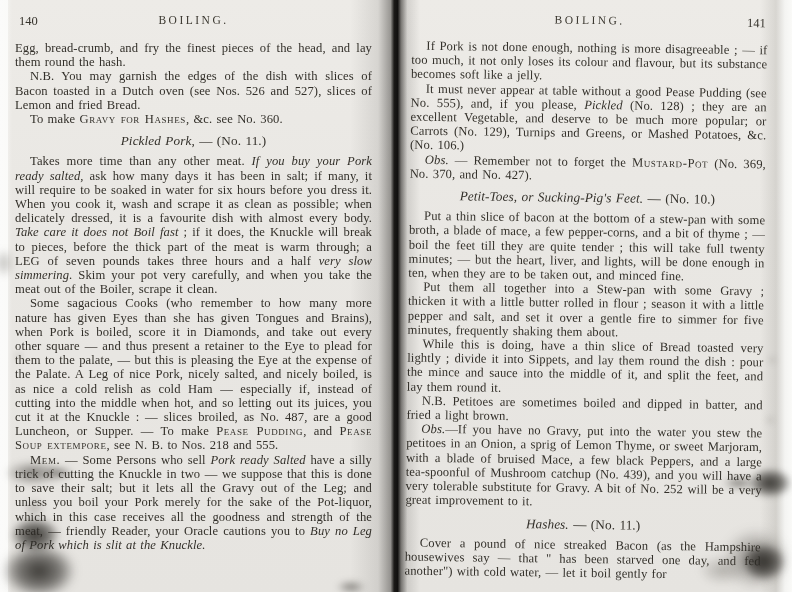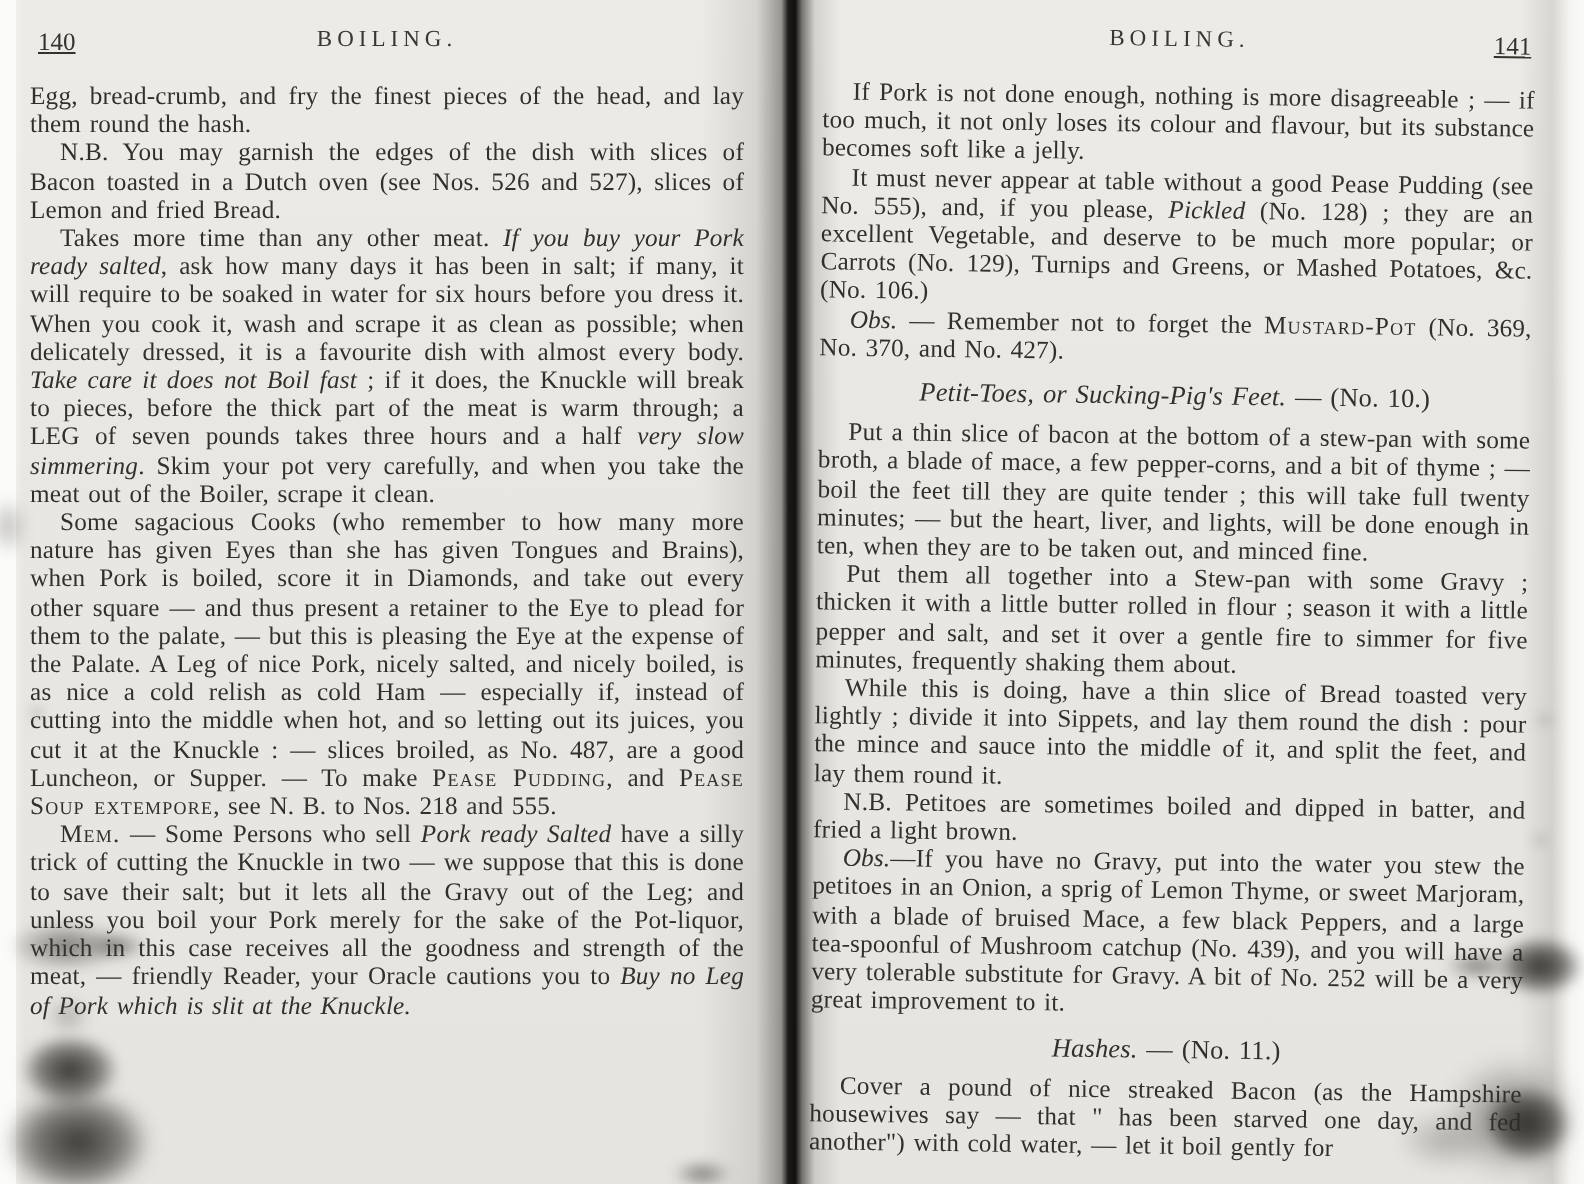--- a/index.html
+++ b/index.html
@@ -5,21 +5,21 @@
   html,body{margin:0;padding:0;}
   body{width:792px;height:592px;background:#f7f7f5;font-family:"Liberation Serif","DejaVu Serif",serif;}
   .scan{position:relative;width:792px;height:592px;overflow:hidden;background:#fafaf8;}
   .paper{position:absolute;left:8px;top:0;width:778px;height:592px;
          background:linear-gradient(180deg,#edebe7 0%,#e9e7e3 40%,#e6e4e0 100%);}
   .page{position:absolute;top:0;height:592px;color:#34312c;z-index:4;}
   .page.left{left:15px;width:357px;}
   .page.right{left:412px;width:356px;transform:rotate(0.75deg);transform-origin:50% 0;}
   .pagehead{position:relative;height:18px;margin-top:14px;}
   .rhead{position:absolute;left:0;right:0;text-align:center;font-size:11.5px;letter-spacing:2.5px;color:#3a372f;}
-  .pnum{position:absolute;top:0;font-size:12.5px;color:#35322b;text-decoration:underline;}
+  .pnum{position:absolute;top:0;font-size:12.5px;color:#35322b;}
   .page.left .pnum{left:4px;}
   .page.right .pnum{right:2px;}
   .pagebody{margin-top:9px;font-size:12.6px;line-height:14.2px;text-align:justify;
             word-spacing:1px;letter-spacing:0.1px;color:#33302a;}
   .pagebody p{margin:0;}
   .para{text-indent:15px;}
   .para.noindent{text-indent:0;}
   .heading{text-align:center;text-indent:0;margin:8px 0 6px !important;font-size:13.2px;}
   .i{font-style:italic;}
   .sc{font-variant:small-caps;letter-spacing:0.6px;}
@@ -60,20 +60,22 @@
   <div class="paper"></div>
 
   <div class="page left">
     <div class="pagehead">
       <span class="pnum">140</span>
       <span class="rhead">BOILING.</span>
     </div>
     <div class="pagebody">
         <p class="para noindent"><span>Egg, bread-crumb, and fry the finest pieces of the head, and lay them round the hash.</span></p>
         <p class="para"><span>N.B.  You may garnish the edges of the dish with slices of Bacon toasted in a Dutch oven (see Nos. 526 and 527), slices of Lemon and fried Bread.</span></p>
+        <p class="para"><span>To make </span><span class="sc">Gravy for Hashes</span><span>, &amp;c. see No. 360.</span></p>
+        <p class="heading"><span class="i">Pickled Pork</span><span>, — (No. 11.)</span></p>
         <p class="para"><span>Takes more time than any other meat.  </span><span class="i">If you buy your Pork ready salted</span><span>, ask how many days it has been in salt; if many, it will require to be soaked in water for six hours before you dress it.  When you cook it, wash and scrape it as clean as possible; when delicately dressed, it is a favourite dish with almost every body.  </span><span class="i">Take care it does not Boil fast</span><span> ; if it does, the Knuckle will break to pieces, before the thick part of the meat is warm through; a LEG of seven pounds takes three hours and a half </span><span class="i">very slow simmering</span><span>.  Skim your pot very carefully, and when you take the meat out of the Boiler, scrape it clean.</span></p>
         <p class="para"><span>Some sagacious Cooks (who remember to how many more nature has given Eyes than she has given Tongues and Brains), when Pork is boiled, score it in Diamonds, and take out every other square — and thus present a retainer to the Eye to plead for them to the palate, — but this is pleasing the Eye at the expense of the Palate.  A Leg of nice Pork, nicely salted, and nicely boiled, is as nice a cold relish as cold Ham — especially if, instead of cutting into the middle when hot, and so letting out its juices, you cut it at the Knuckle : — slices broiled, as No. 487, are a good Luncheon, or Supper. — To make </span><span class="sc">Pease Pudding</span><span>, and </span><span class="sc">Pease Soup extempore</span><span>, see N. B. to Nos. 218 and 555.</span></p>
         <p class="para"><span class="sc">Mem.</span><span> — Some Persons who sell </span><span class="i">Pork ready Salted</span><span> have a silly trick of cutting the Knuckle in two — we suppose that this is done to save their salt; but it lets all the Gravy out of the Leg; and unless you boil your Pork merely for the sake of the Pot-liquor, which in this case receives all the goodness and strength of the meat, — friendly Reader, your Oracle cautions you to </span><span class="i">Buy no Leg of Pork which is slit at the Knuckle.</span></p>
       </div>
   </div>
 
   <div class="page right">
     <div class="pagehead">
       <span class="rhead">BOILING.</span>
       <span class="pnum">141</span>

